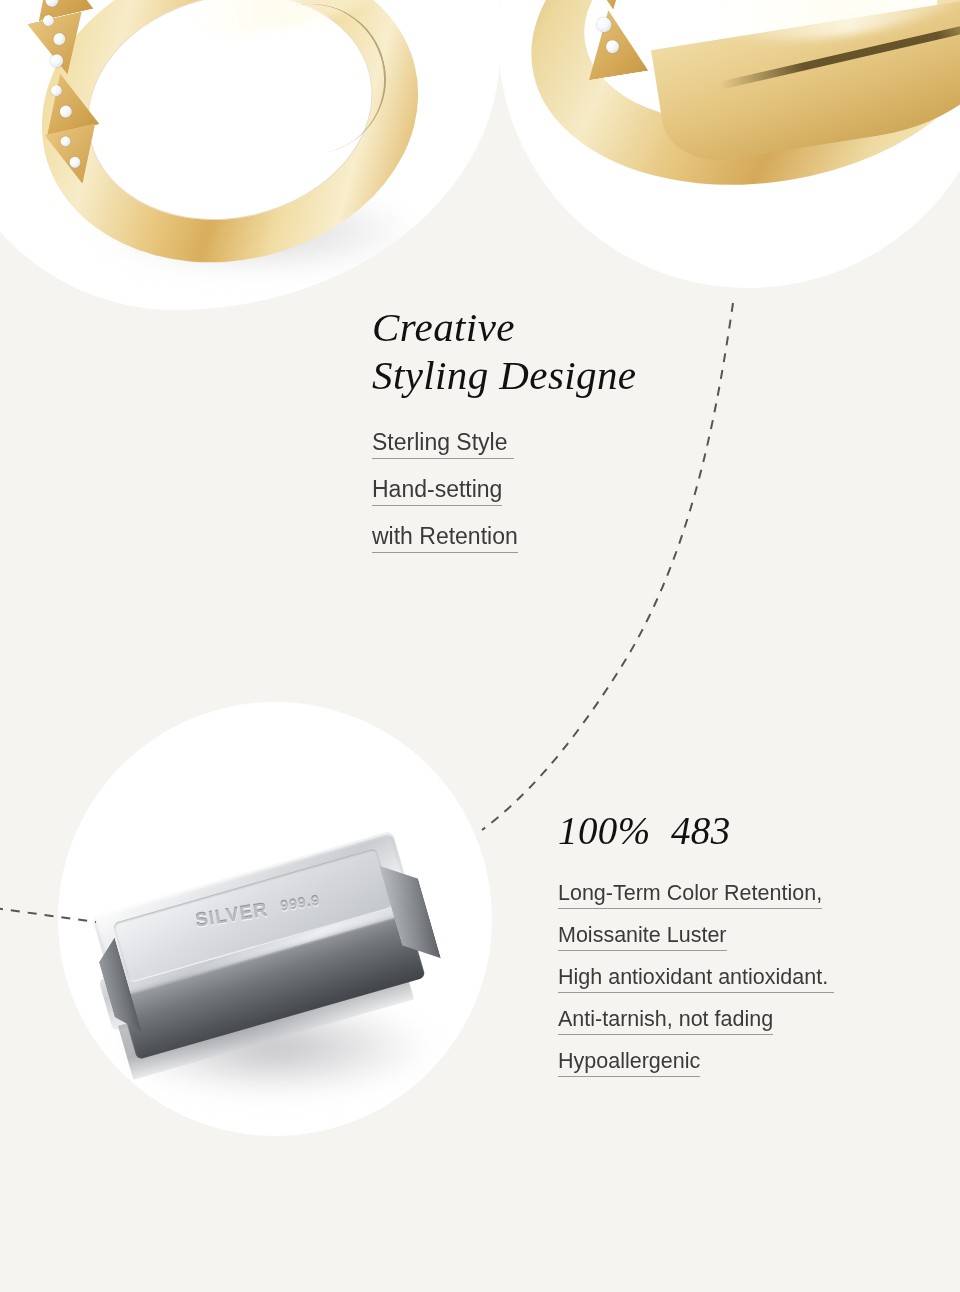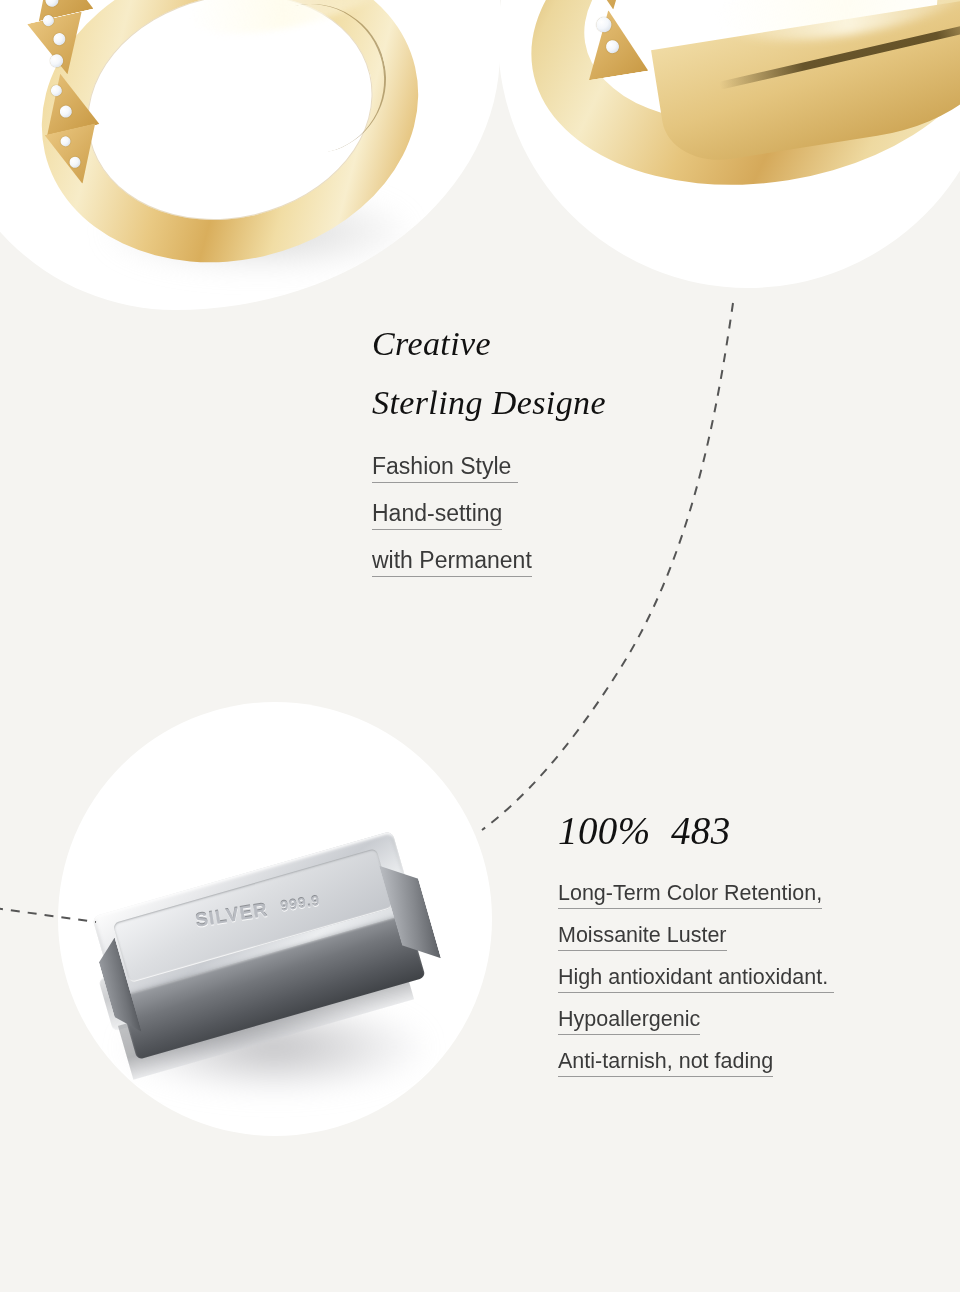--- a/index.html
+++ b/index.html
@@ -145,21 +145,21 @@
     font-family:"Liberation Sans", sans-serif;
     font-weight:400;
     color:#3a3a3a;
     white-space:pre;
     border-bottom:1px solid #9a9a9a;
     display:inline-block;
     padding-bottom:2px;
   }
 
   #block-creative { position:absolute; left:372px; top:304px; }
-  #block-creative .headline { font-size:34px;margin-top:20px; }
+  #block-creative .headline { font-size:41px; }
   #block-creative .body { margin-top:30px; }
   #block-creative .bodyrow { margin-bottom:17px; }
   #block-creative .bodyline { font-size:23px; }
 
   #block-silver { position:absolute; left:558px; top:808px; }
   #block-silver .headline { font-size:39px; }
   #block-silver .body { margin-top:28px; }
   #block-silver .bodyrow { margin-bottom:14px;text-decoration:underline; }
   #block-silver .bodyline { font-size:21.5px; }
 </style>
@@ -290,50 +290,50 @@
     </div>
   </div>
 
   <svg id="connectors" viewBox="0 0 960 1292">
     <path d="M 733,303 C 716,420 690,560 618,672 C 565,755 522,800 482,830" fill="none" stroke="#555555" stroke-width="2" stroke-dasharray="9 8" stroke-linecap="butt"></path>
     <path d="M -6,908 L 96,922" fill="none" stroke="#555555" stroke-width="2" stroke-dasharray="9 8" stroke-linecap="butt"></path>
   </svg>
 
   <div id="block-creative">
     <div class="headline">Creative</div>
-    <div class="headline">Sterling Designe</div>
+    <div class="headline">Styling Designe</div>
 
     <div class="body">
       <div class="bodyrow">
-        <span class="bodyline">Fashion Style </span>
+        <span class="bodyline">Sterling Style </span>
       </div>
       <div class="bodyrow">
         <span class="bodyline">Hand-setting</span>
       </div>
       <div class="bodyrow">
-        <span class="bodyline">with Permanent</span>
+        <span class="bodyline">with Retention</span>
       </div>
     </div>
   </div>
 
   <div id="block-silver">
     <div class="headline">100%  483</div>
 
     <div class="body">
       <div class="bodyrow">
         <span class="bodyline">Long-Term Color Retention,</span>
       </div>
       <div class="bodyrow">
         <span class="bodyline">Moissanite Luster</span>
       </div>
       <div class="bodyrow">
         <span class="bodyline">High antioxidant antioxidant. </span>
       </div>
       <div class="bodyrow">
+        <span class="bodyline">Anti-tarnish, not fading</span>
+      </div>
+      <div class="bodyrow">
         <span class="bodyline">Hypoallergenic</span>
       </div>
-      <div class="bodyrow">
-        <span class="bodyline">Anti-tarnish, not fading</span>
-      </div>
     </div>
   </div>
 
 </div>
 
 </body></html>

